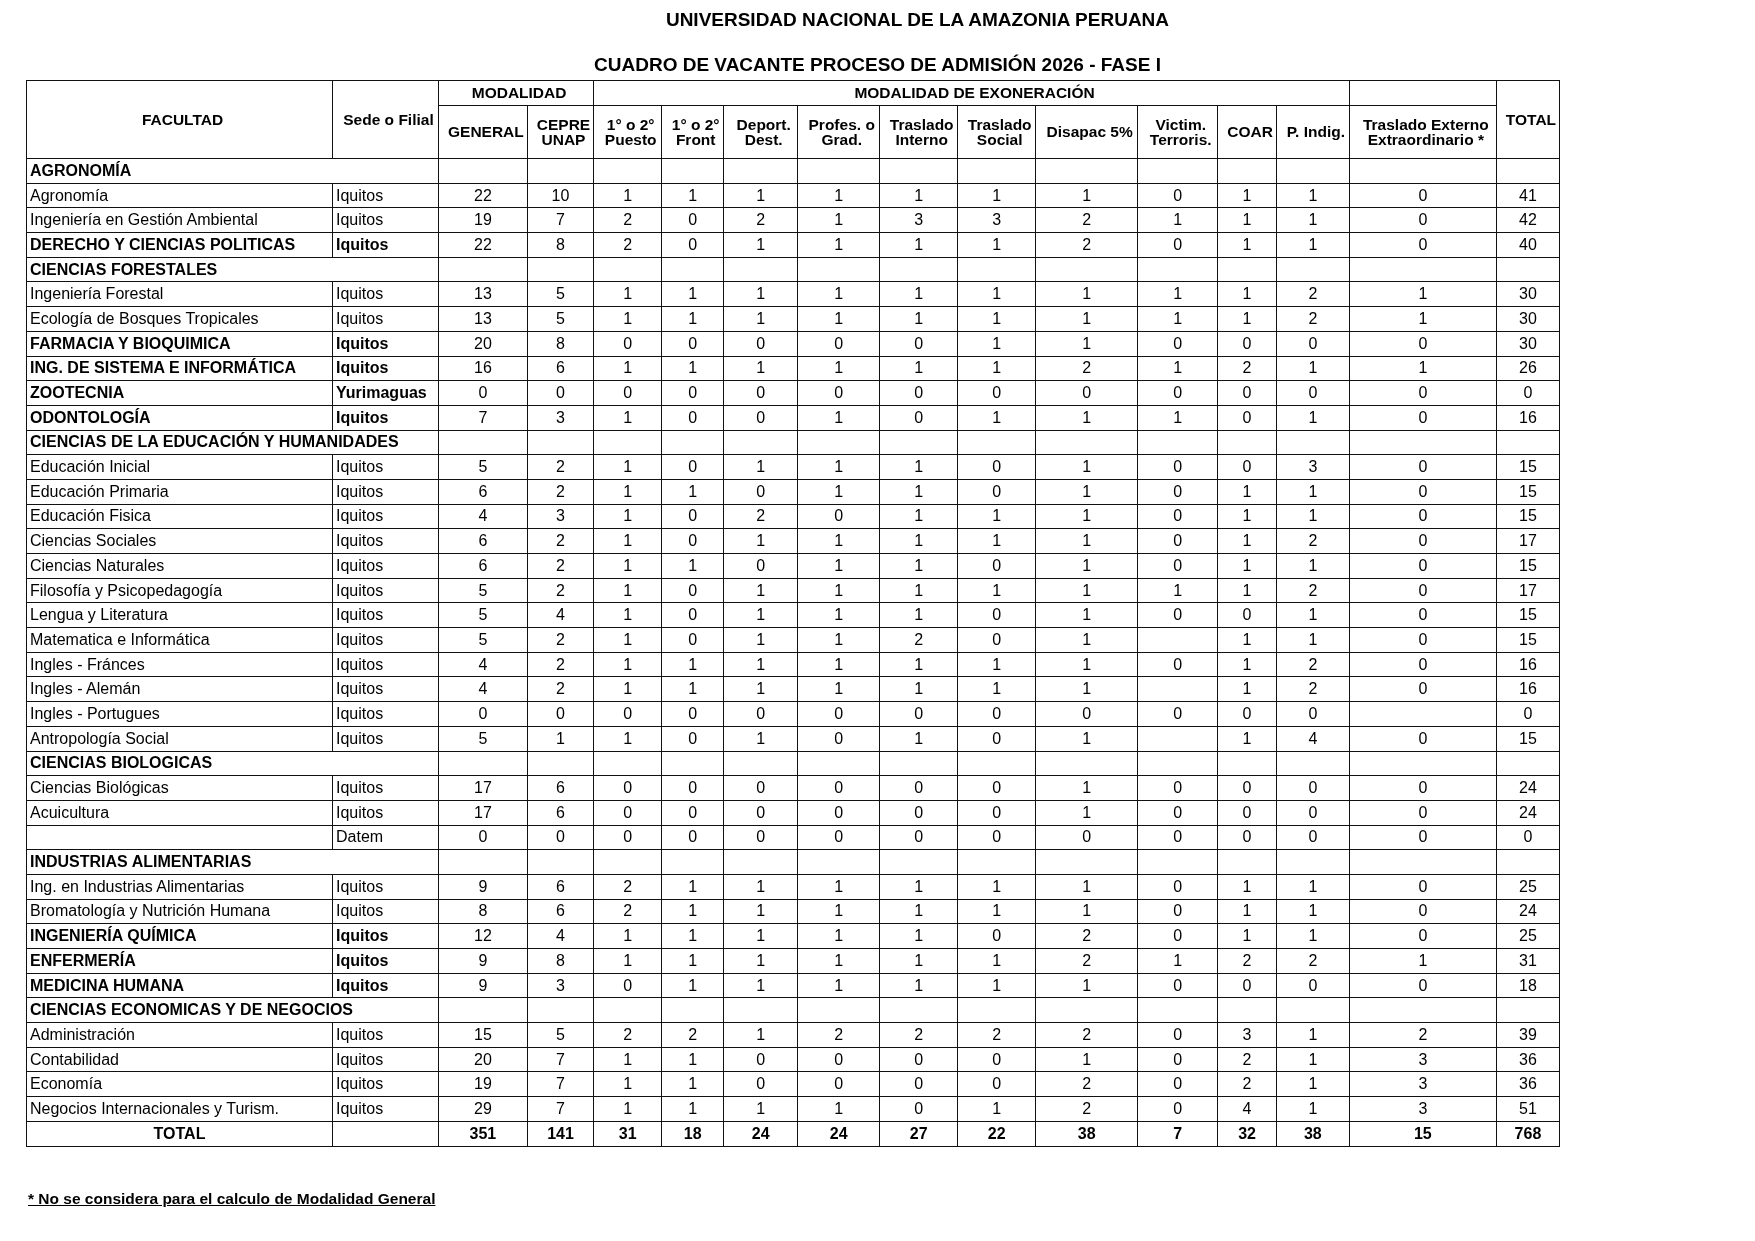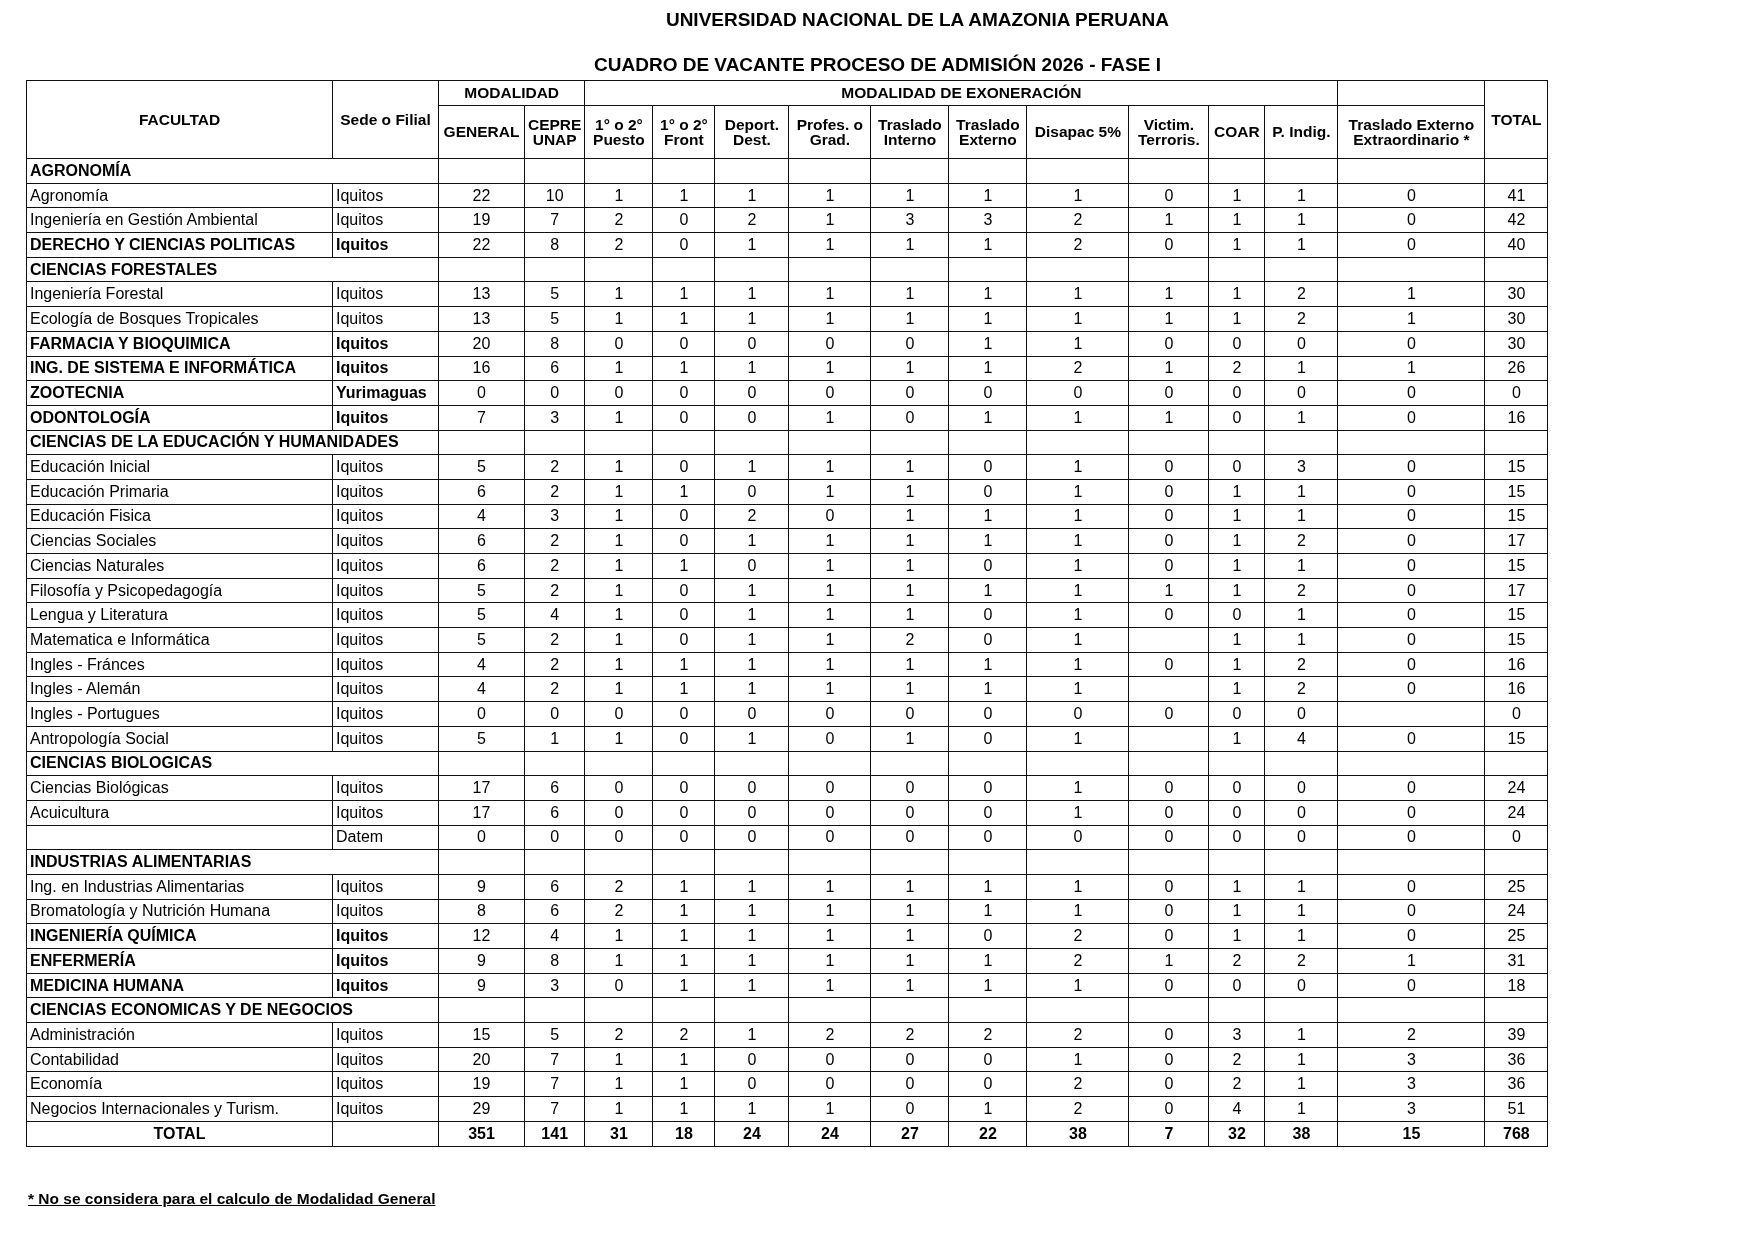--- a/index.html
+++ b/index.html
@@ -15,21 +15,21 @@
   #t2 { top: 54px; }
   table.grid {
     position: absolute; left: 26px; top: 80px;
     border-collapse: collapse; table-layout: fixed;
     font-size: 16px;
   }
   table.grid td, table.grid th {
     border: 1.6px solid #111; padding: 0 3px; height: 23.7px;
     white-space: nowrap; overflow: hidden; line-height: 1;
   }
-  table.grid th { font-weight: bold; text-align: center; font-size: 15.5px; }
+  table.grid th { font-weight: bold; text-align: center; font-size: 15.5px; padding-left: 9px; }
   th.two { line-height: 27px; margin-left: 29px; }
   td.num { text-align: center; }
   td.name { text-align: left; }
   tr.faculty td.name, tr.faculty-only td.name { font-weight: bold; }
   tr.total td { font-weight: bold; }
   tr.total td.name { text-align: center; }
   tr.hdr1 th { height: 24px; }
   tr.hdr2 th { height: 52px; }
   .footnote {
     position: absolute; left: 28px; top: 1190px;
@@ -71,21 +71,21 @@
       <th rowspan="2">TOTAL</th>
     </tr>
     <tr class="hdr2">
       <th>GENERAL</th>
       <th class="two"><span>CEPRE</span><br><span>UNAP</span></th>
       <th class="two"><span>1° o 2°</span><br><span>Puesto</span></th>
       <th class="two"><span>1° o 2°</span><br><span>Front</span></th>
       <th class="two"><span>Deport.</span><br><span>Dest.</span></th>
       <th class="two"><span>Profes. o</span><br><span>Grad.</span></th>
       <th class="two"><span>Traslado</span><br><span>Interno</span></th>
-      <th class="two"><span>Traslado</span><br><span>Externo</span></th>
+      <th class="two"><span>Traslado</span><br><span>Social</span></th>
       <th>Disapac 5%</th>
       <th class="two"><span>Victim.</span><br><span>Terroris.</span></th>
       <th>COAR</th>
       <th>P. Indig.</th>
       <th class="two"><span>Traslado Externo</span><br><span>Extraordinario *</span></th>
     </tr>
   </thead>
   <tbody id="tbody">
       <tr class="faculty-only">
         <td class="name" colspan="2">AGRONOMÍA</td>

